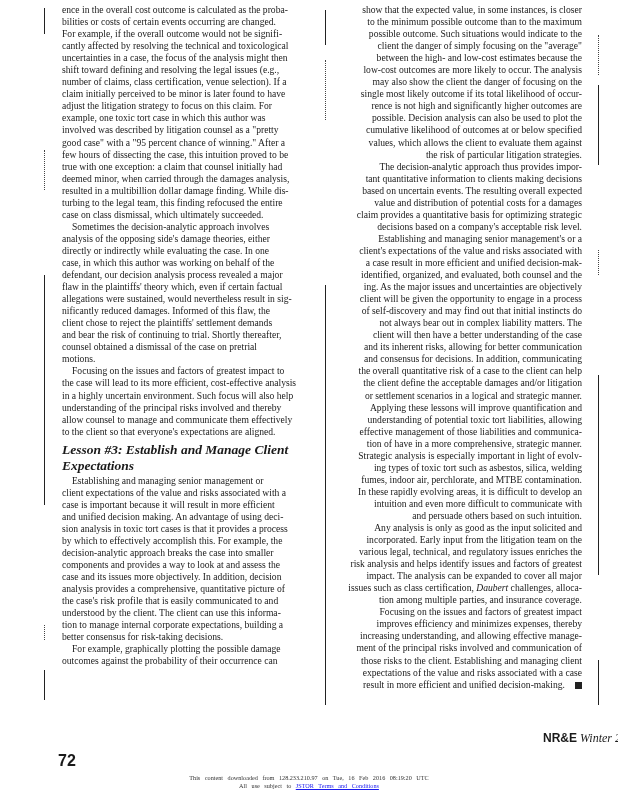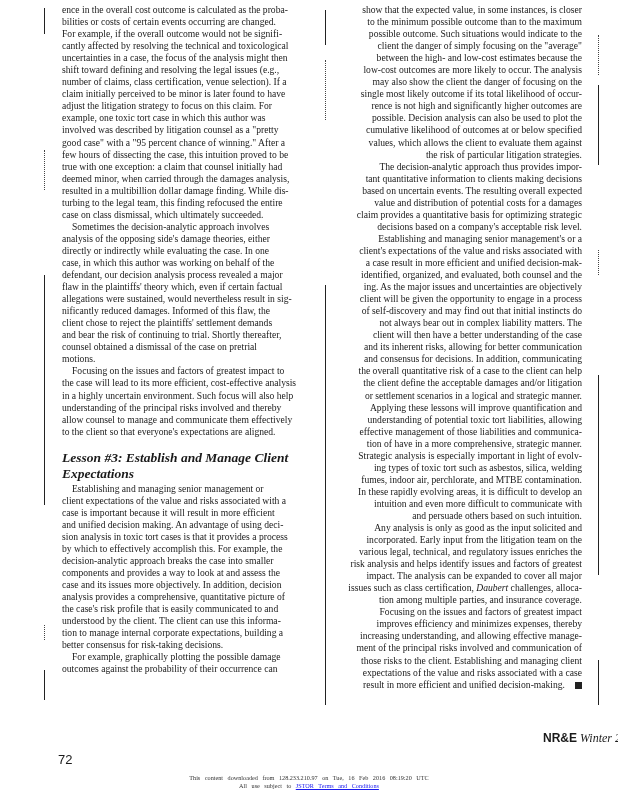--- a/index.html
+++ b/index.html
@@ -5,25 +5,25 @@
   html, body { margin: 0; padding: 0; background: #ffffff; }
   body { width: 618px; height: 800px; position: relative; overflow: hidden;
          font-family: "Liberation Serif", "DejaVu Serif", serif; color: #1a1a1a; }
   .col { position: absolute; top: 4px; font-size: 9.6px; line-height: 12.05px; text-align: left; }
   .col-left { left: 62px; width: 242px; }
   .col-right { left: 338px; width: 244px; text-align: right; }
   .line { white-space: nowrap; display: block; height: 12.05px; overflow: visible; }
   .indent { padding-left: 10px; }
   .heading { font-style: italic; font-weight: bold; font-size: 13.5px; line-height: 16px;
              height: 16px; white-space: nowrap; display: block; }
-  .heading-wrap { margin-top: 12px; margin-bottom: 1px; }
+  .heading-wrap { margin-top: 4px; margin-bottom: 1px; }
   .bar { position: absolute; width: 1px; background: #222; }
   .dots { position: absolute; width: 1px; border-left: 1px dotted #444; }
   .page-num { position: absolute; left: 58px; top: 752px; font-family: "Liberation Sans", "DejaVu Sans", sans-serif;
-              font-weight: normal; font-size: 13px; }
+              font-weight: bold; font-size: 16px; }
   .journal { position: absolute; left: 515px; top: 731px; font-size: 12px; white-space: nowrap; margin-left: 28px; }
   .journal .jname { font-weight: bold; font-family: "Liberation Sans", sans-serif; }
   .journal .season { font-style: italic; }
   .end-mark { display: inline-block; width: 7px; height: 7px; background: #222; margin-left: 10px;
               vertical-align: middle; }
   .footer { position: absolute; left: 0; width: 618px; text-align: center; font-size: 6.2px;
             color: #333; line-height: 8px; word-spacing: 3px; }
   .footer a { color: #1a1aee; text-decoration: underline; }
   em { font-style: italic; }
 </style>

